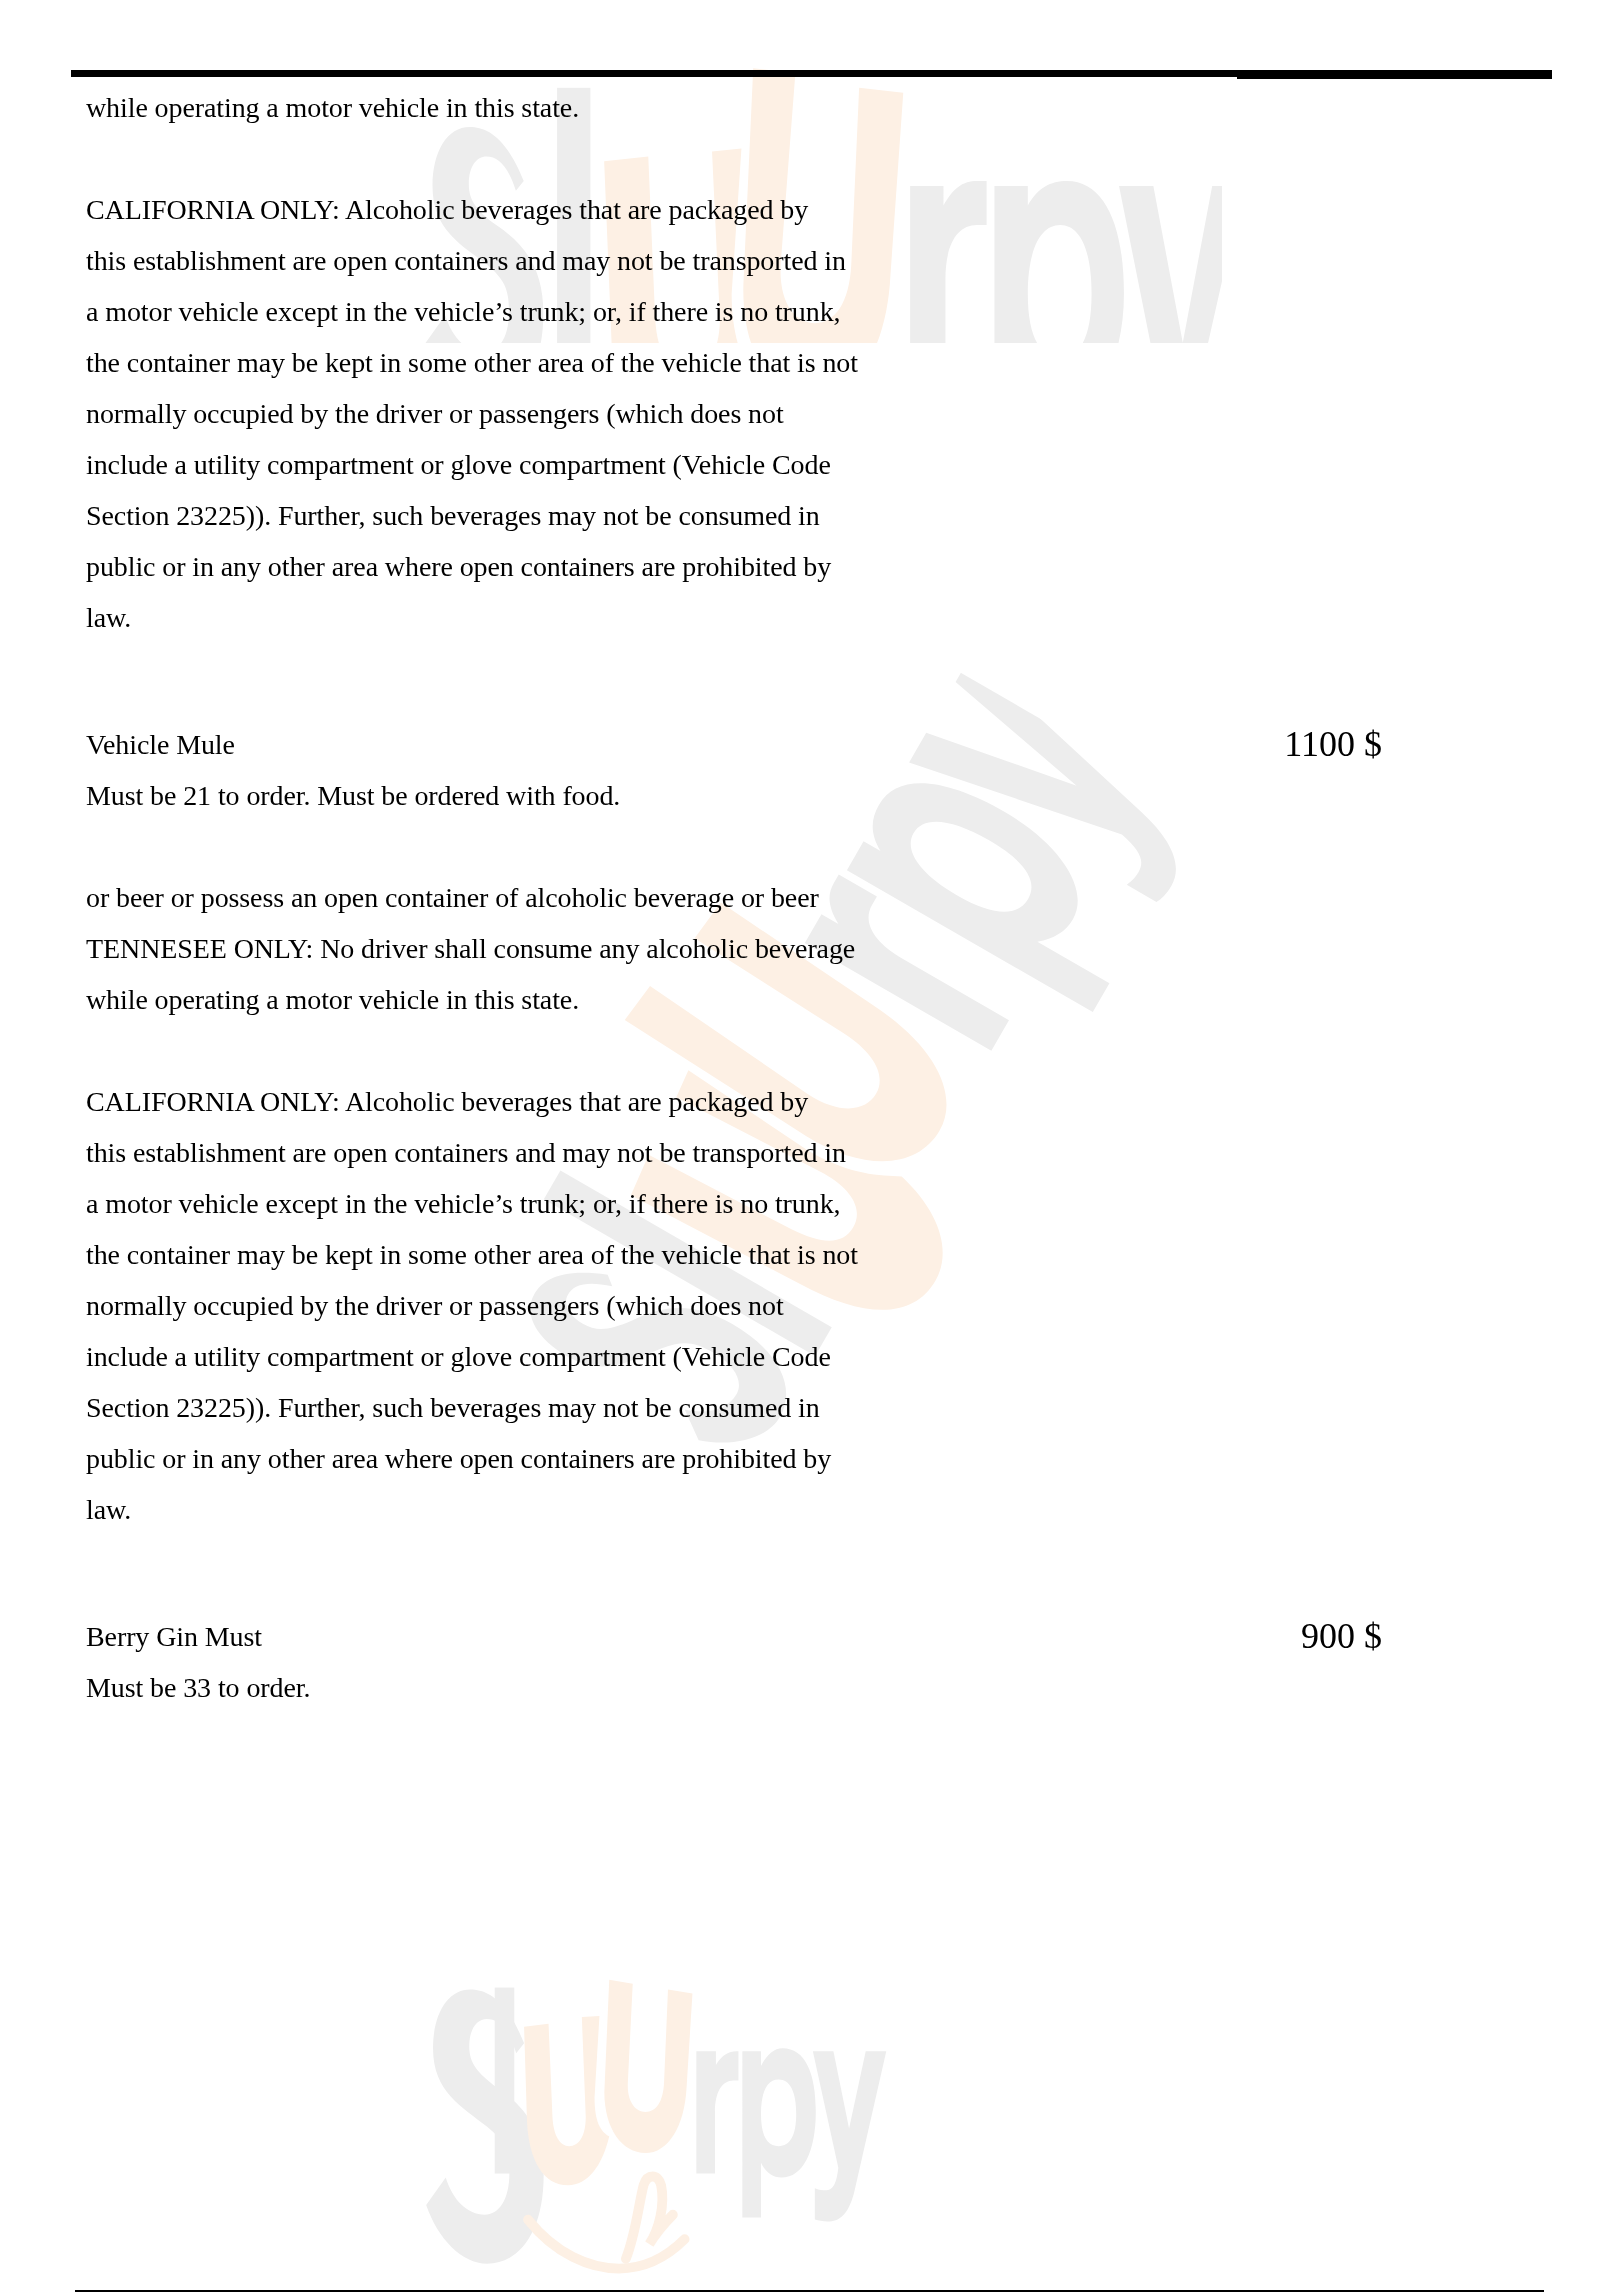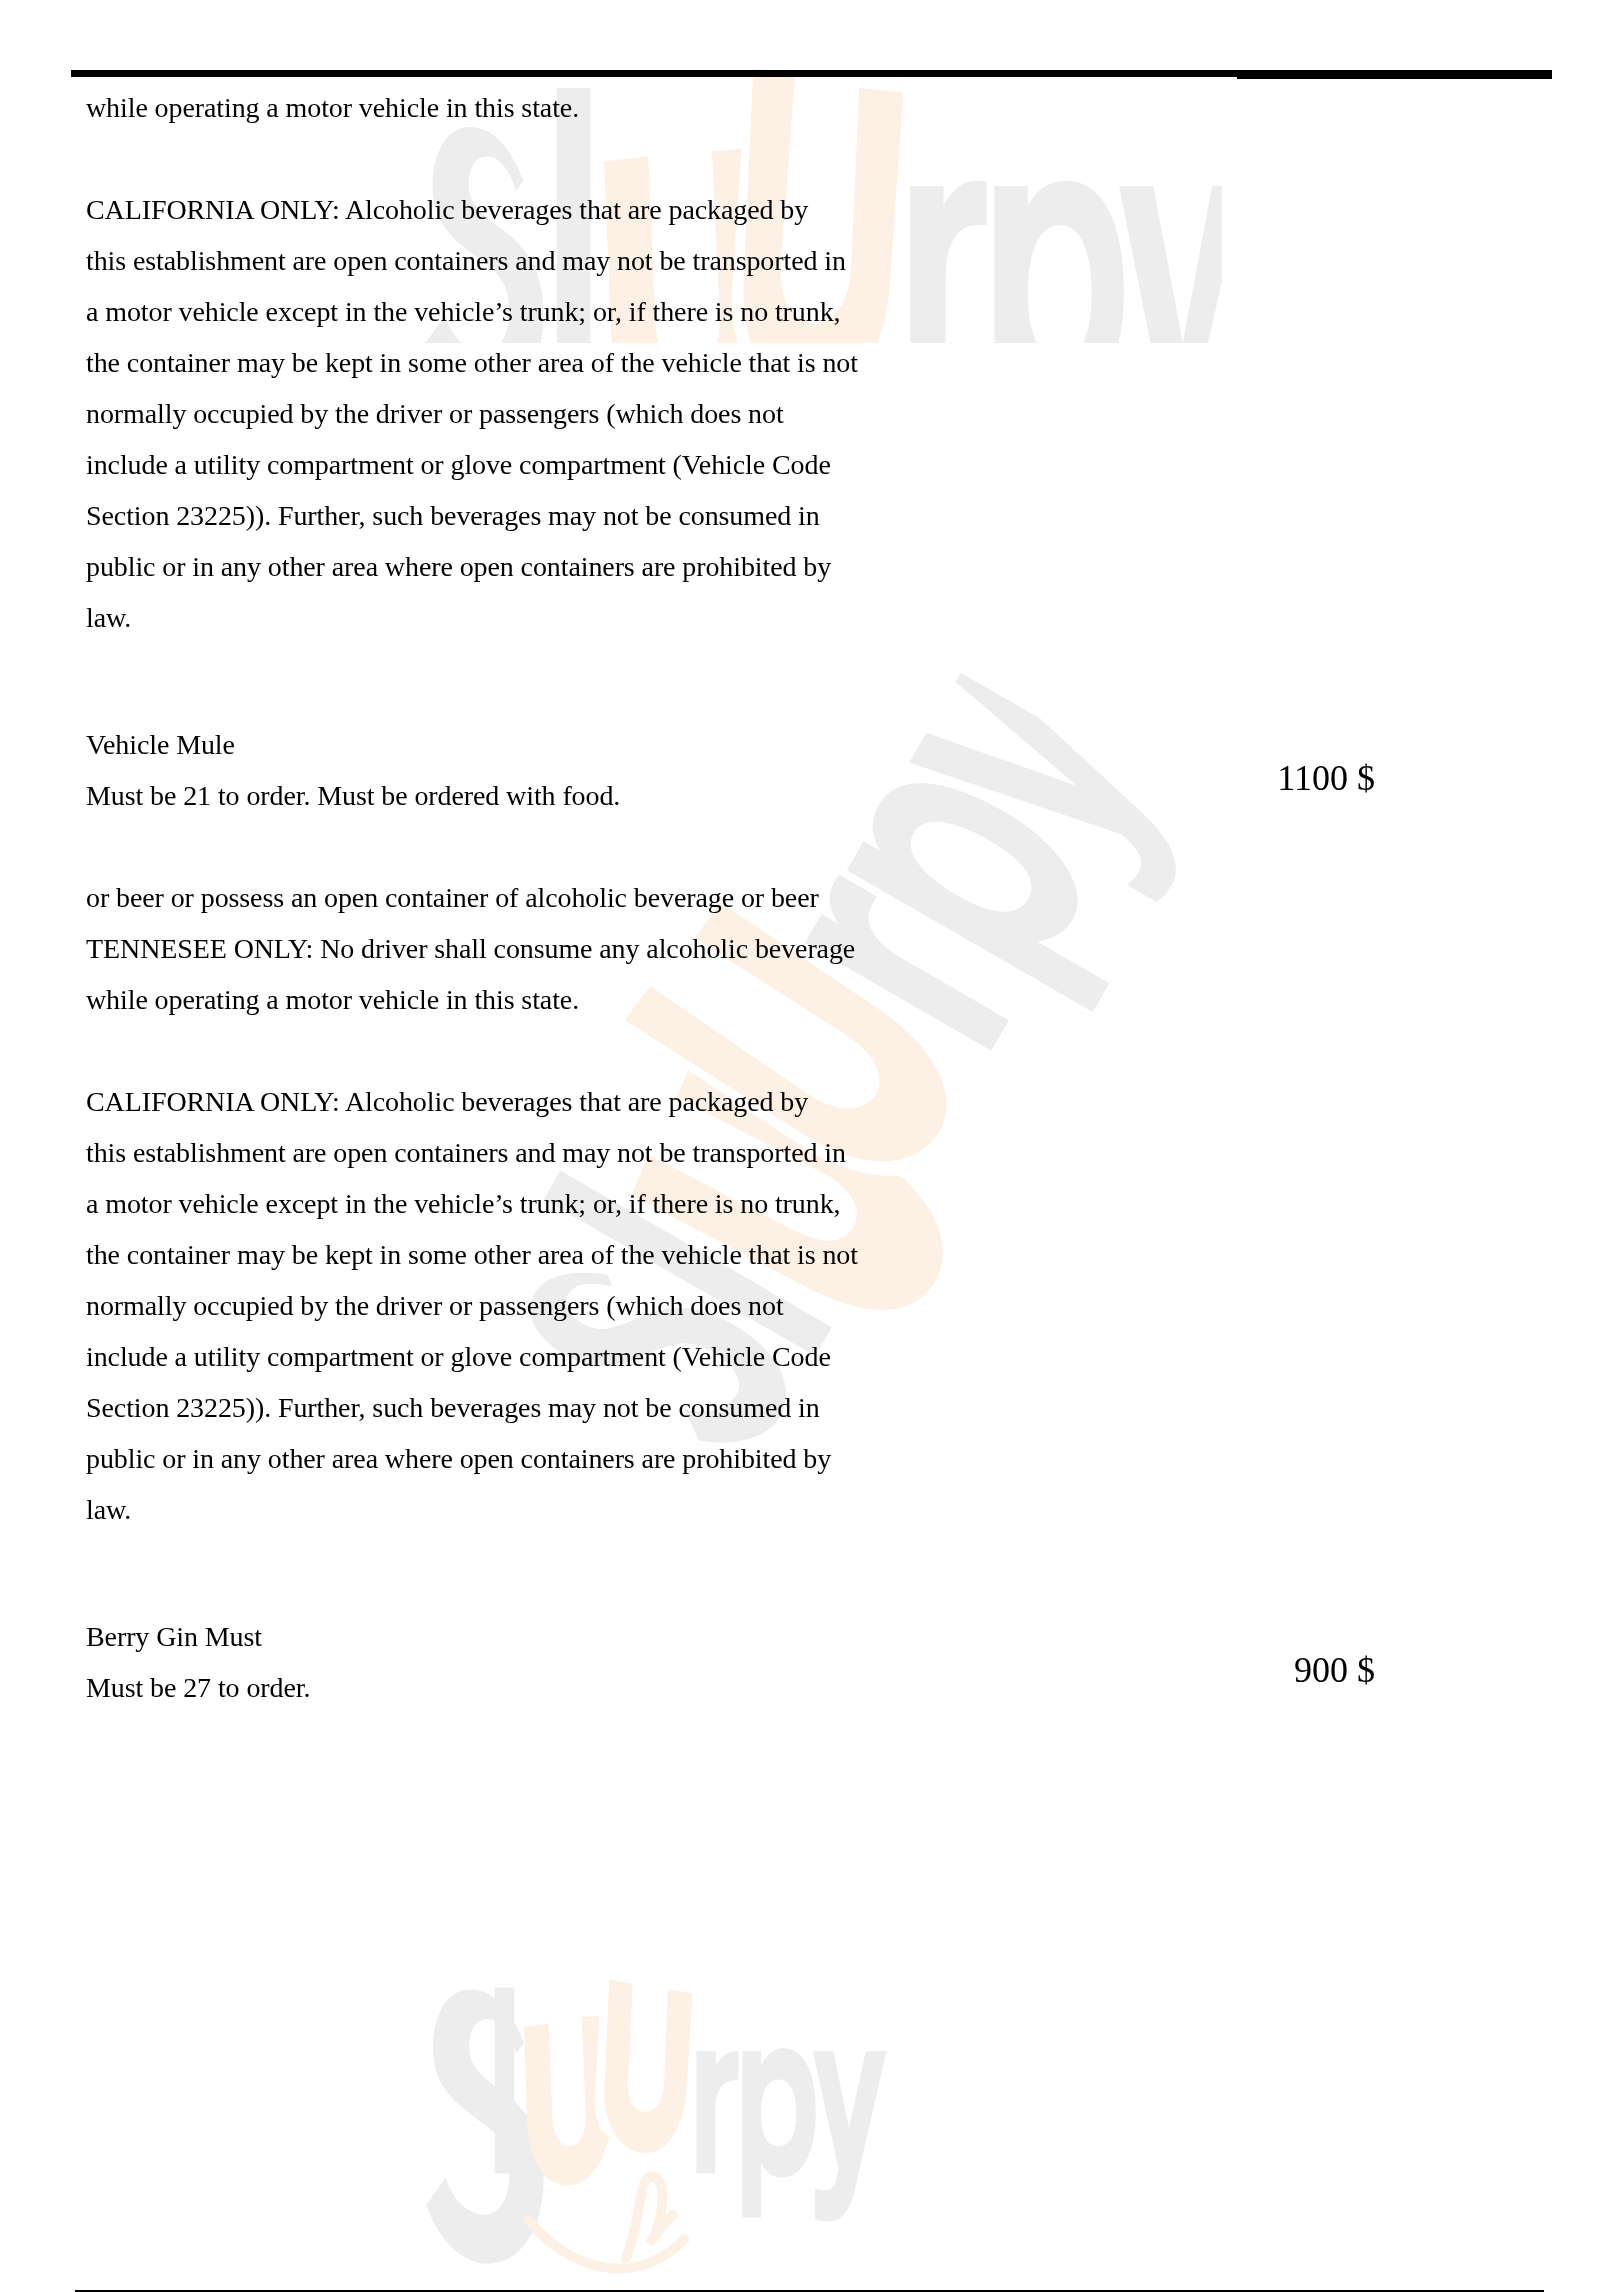--- a/index.html
+++ b/index.html
@@ -8,21 +8,21 @@
   .wm { position:absolute; pointer-events:none; }
   .wm svg { display:block; }
   .rule-top { position:absolute; left:71px; top:70px; width:1481px; height:6.9px; background:#000; }
   .rule-top-r { position:absolute; left:1237px; top:70px; width:315px; height:8.8px; background:#000; }
   .rule-bot { position:absolute; left:75px; top:2290px; width:1469px; height:2px; background:#000; }
   .content { position:absolute; left:86px; top:82px; width:1313px; }
   .line { font-size:28px; line-height:51px; height:51px; white-space:nowrap; letter-spacing:-0.1px; }
   .gap { height:51px; }
   .gap2 { height:76px; }
   .item-row { position:relative; }
-  .price { position:absolute; right:7px; top:0; font-size:36px; line-height:51px;margin-top:34px; }
+  .price { position:absolute; right:0px; top:0; font-size:36px; line-height:51px; }
 </style>
 </head>
 <body>
 
 <div class="wm" style="left:408px; top:39px; width:814px; height:304px; overflow:hidden;">
   <svg width="814" height="333" viewBox="0 0 830 300">
     <g>
       <path d="M118 125 C100 80 80 70 63 70 C40 70 25 95 25 130 C25 175 55 190 80 210 C98 225 103 235 103 258 C103 285 92 300 78 300 C60 300 45 285 38 262 L18 290 C30 325 55 350 80 350 C115 350 138 315 138 260 C138 215 120 190 90 170 C70 155 62 145 62 128 C62 110 70 100 80 100 C92 100 102 110 110 135 Z" fill="#ededed"></path>
       <rect x="152" y="30" width="34" height="320" fill="#ededed"></rect>
       <path d="M200 105 L245 100 L252 265 C254 300 265 318 285 318 C305 318 318 300 318 265 L310 95 L340 92 L330 240 C330 290 345 315 355 335 C342 390 312 418 280 418 C235 418 210 375 208 300 Z" fill="#fdf0e4"></path>
@@ -111,17 +111,17 @@
       <div class="line">law.</div>
     </div>
   </div>
   <div class="gap2"></div>
 
   <div style="width:1296px;">
     <div class="item-row">
       <div class="line">Berry Gin Must</div>
       <div class="price">900 $</div>
     </div>
-    <div class="line">Must be 27 to order.</div>
+    <div class="line">Must be 33 to order.</div>
   </div>
 
 </div>
 
 
 </body></html>

